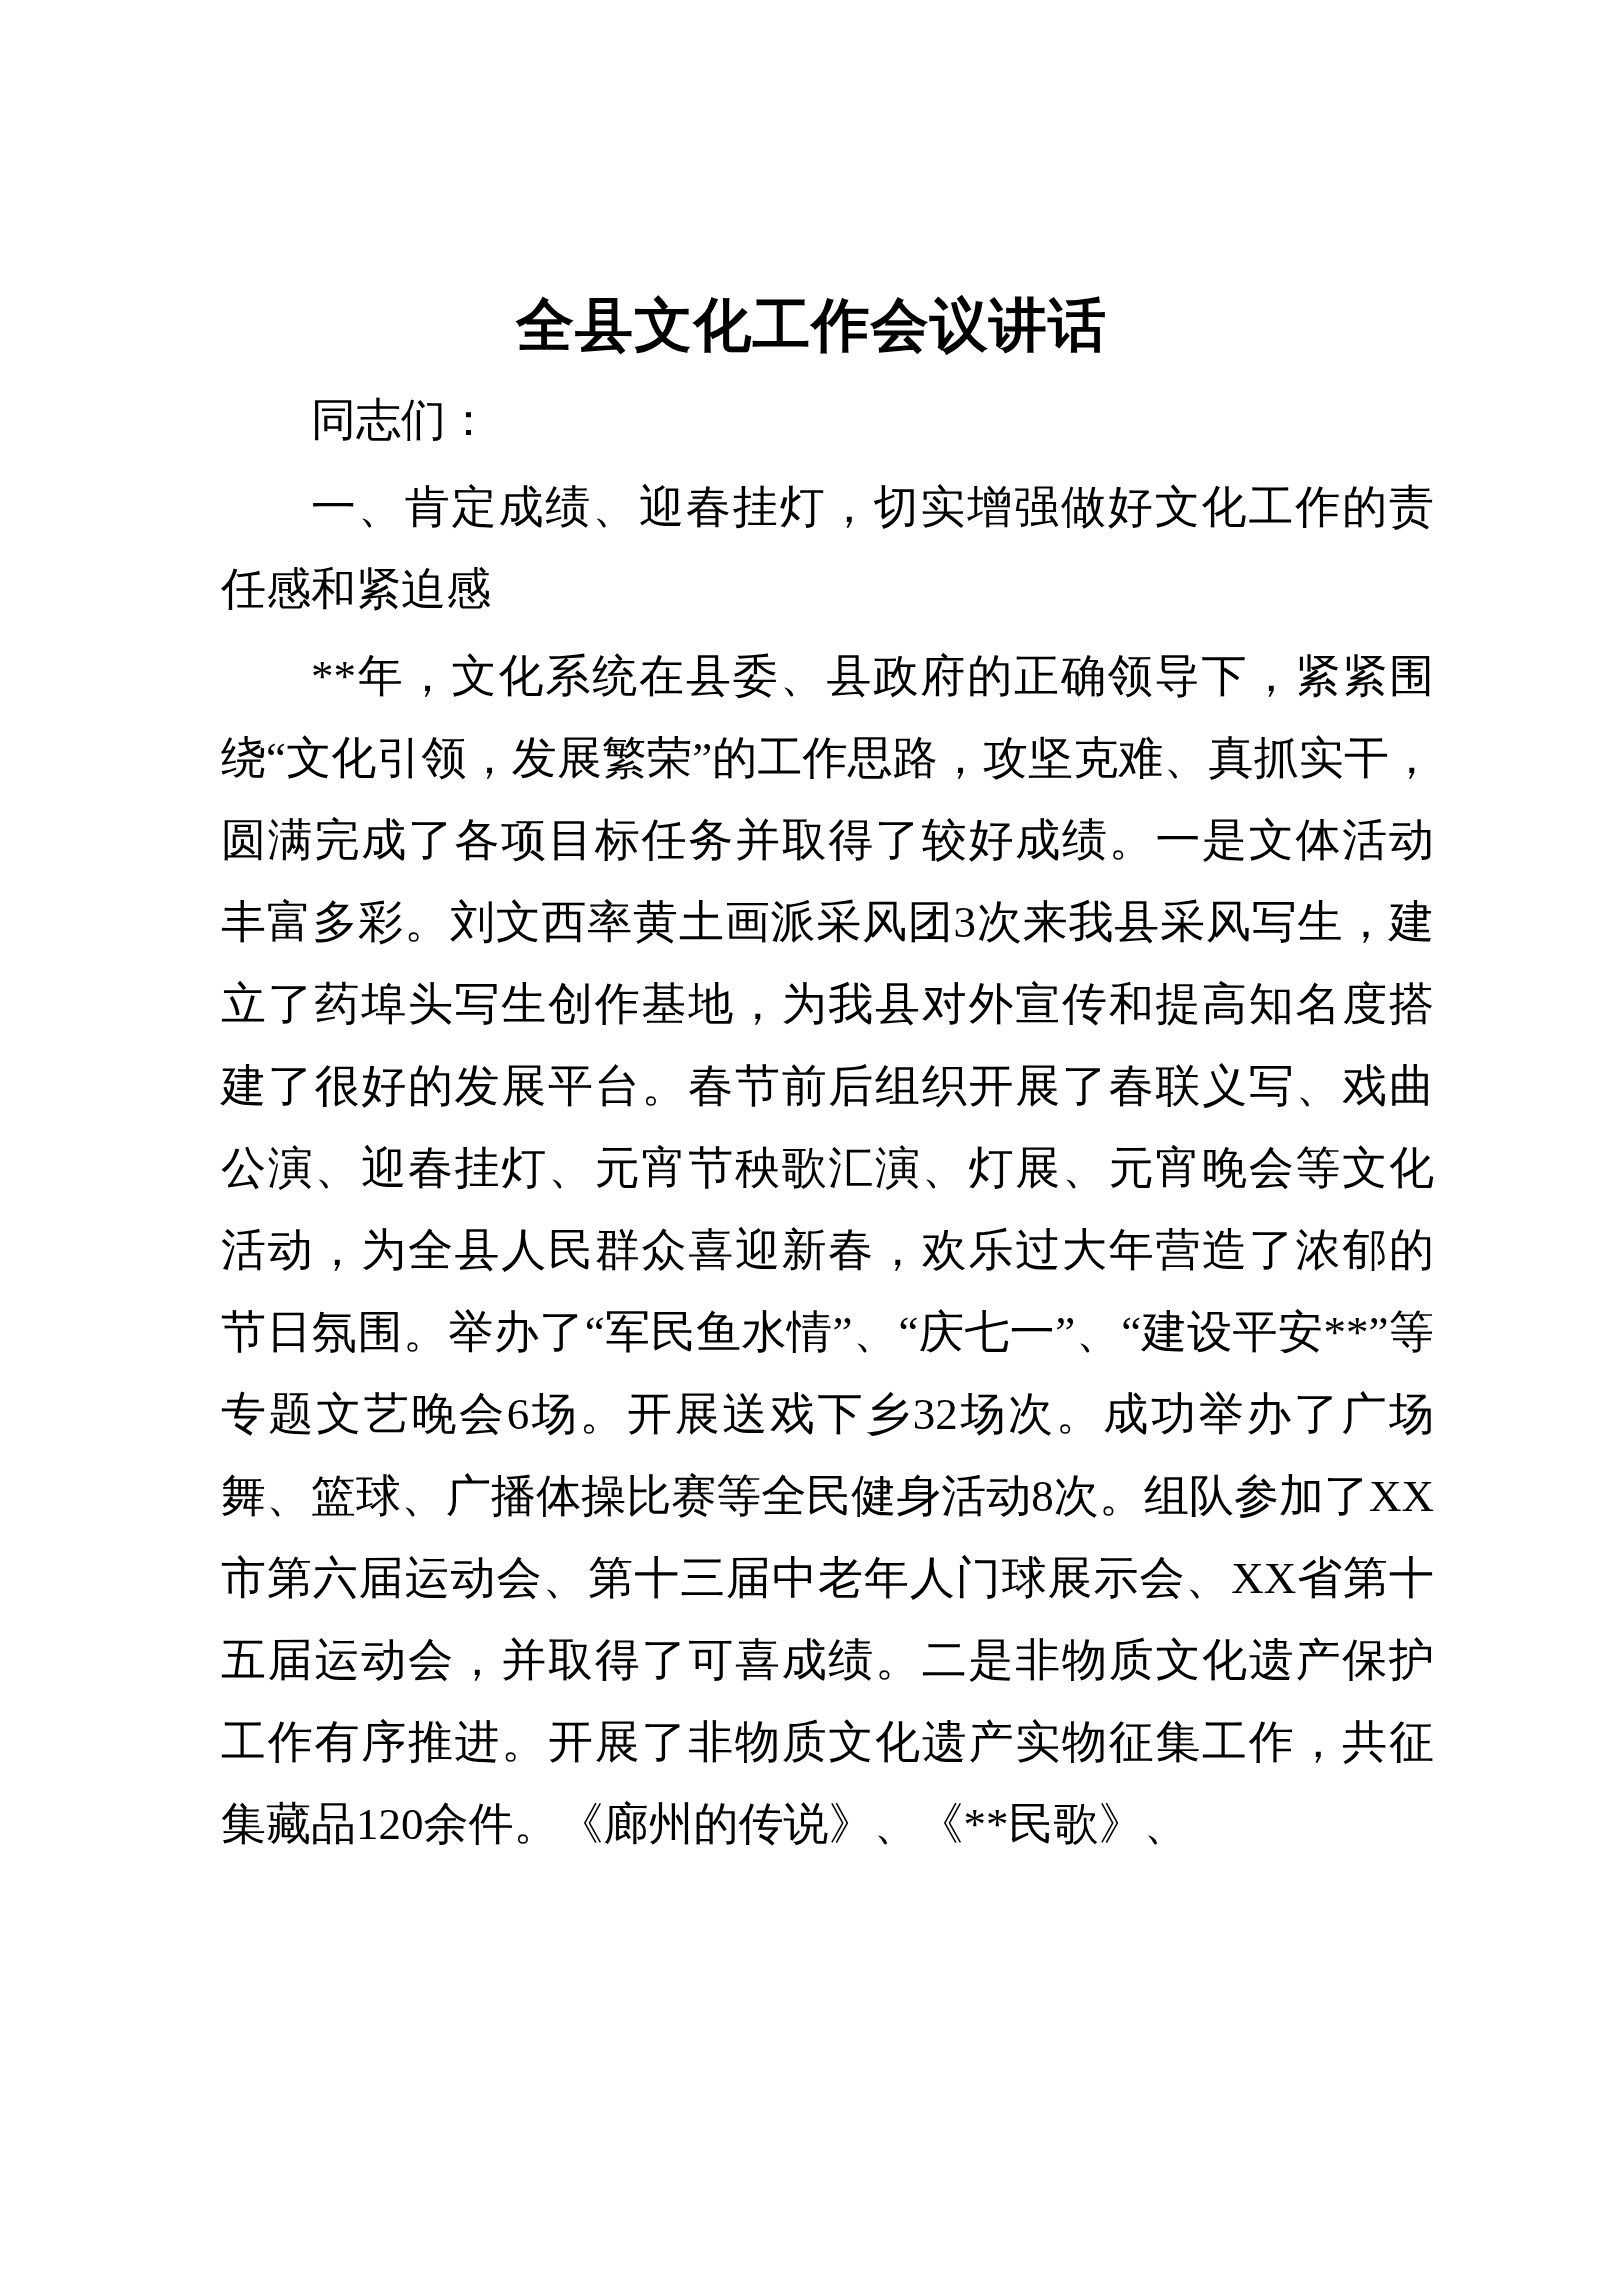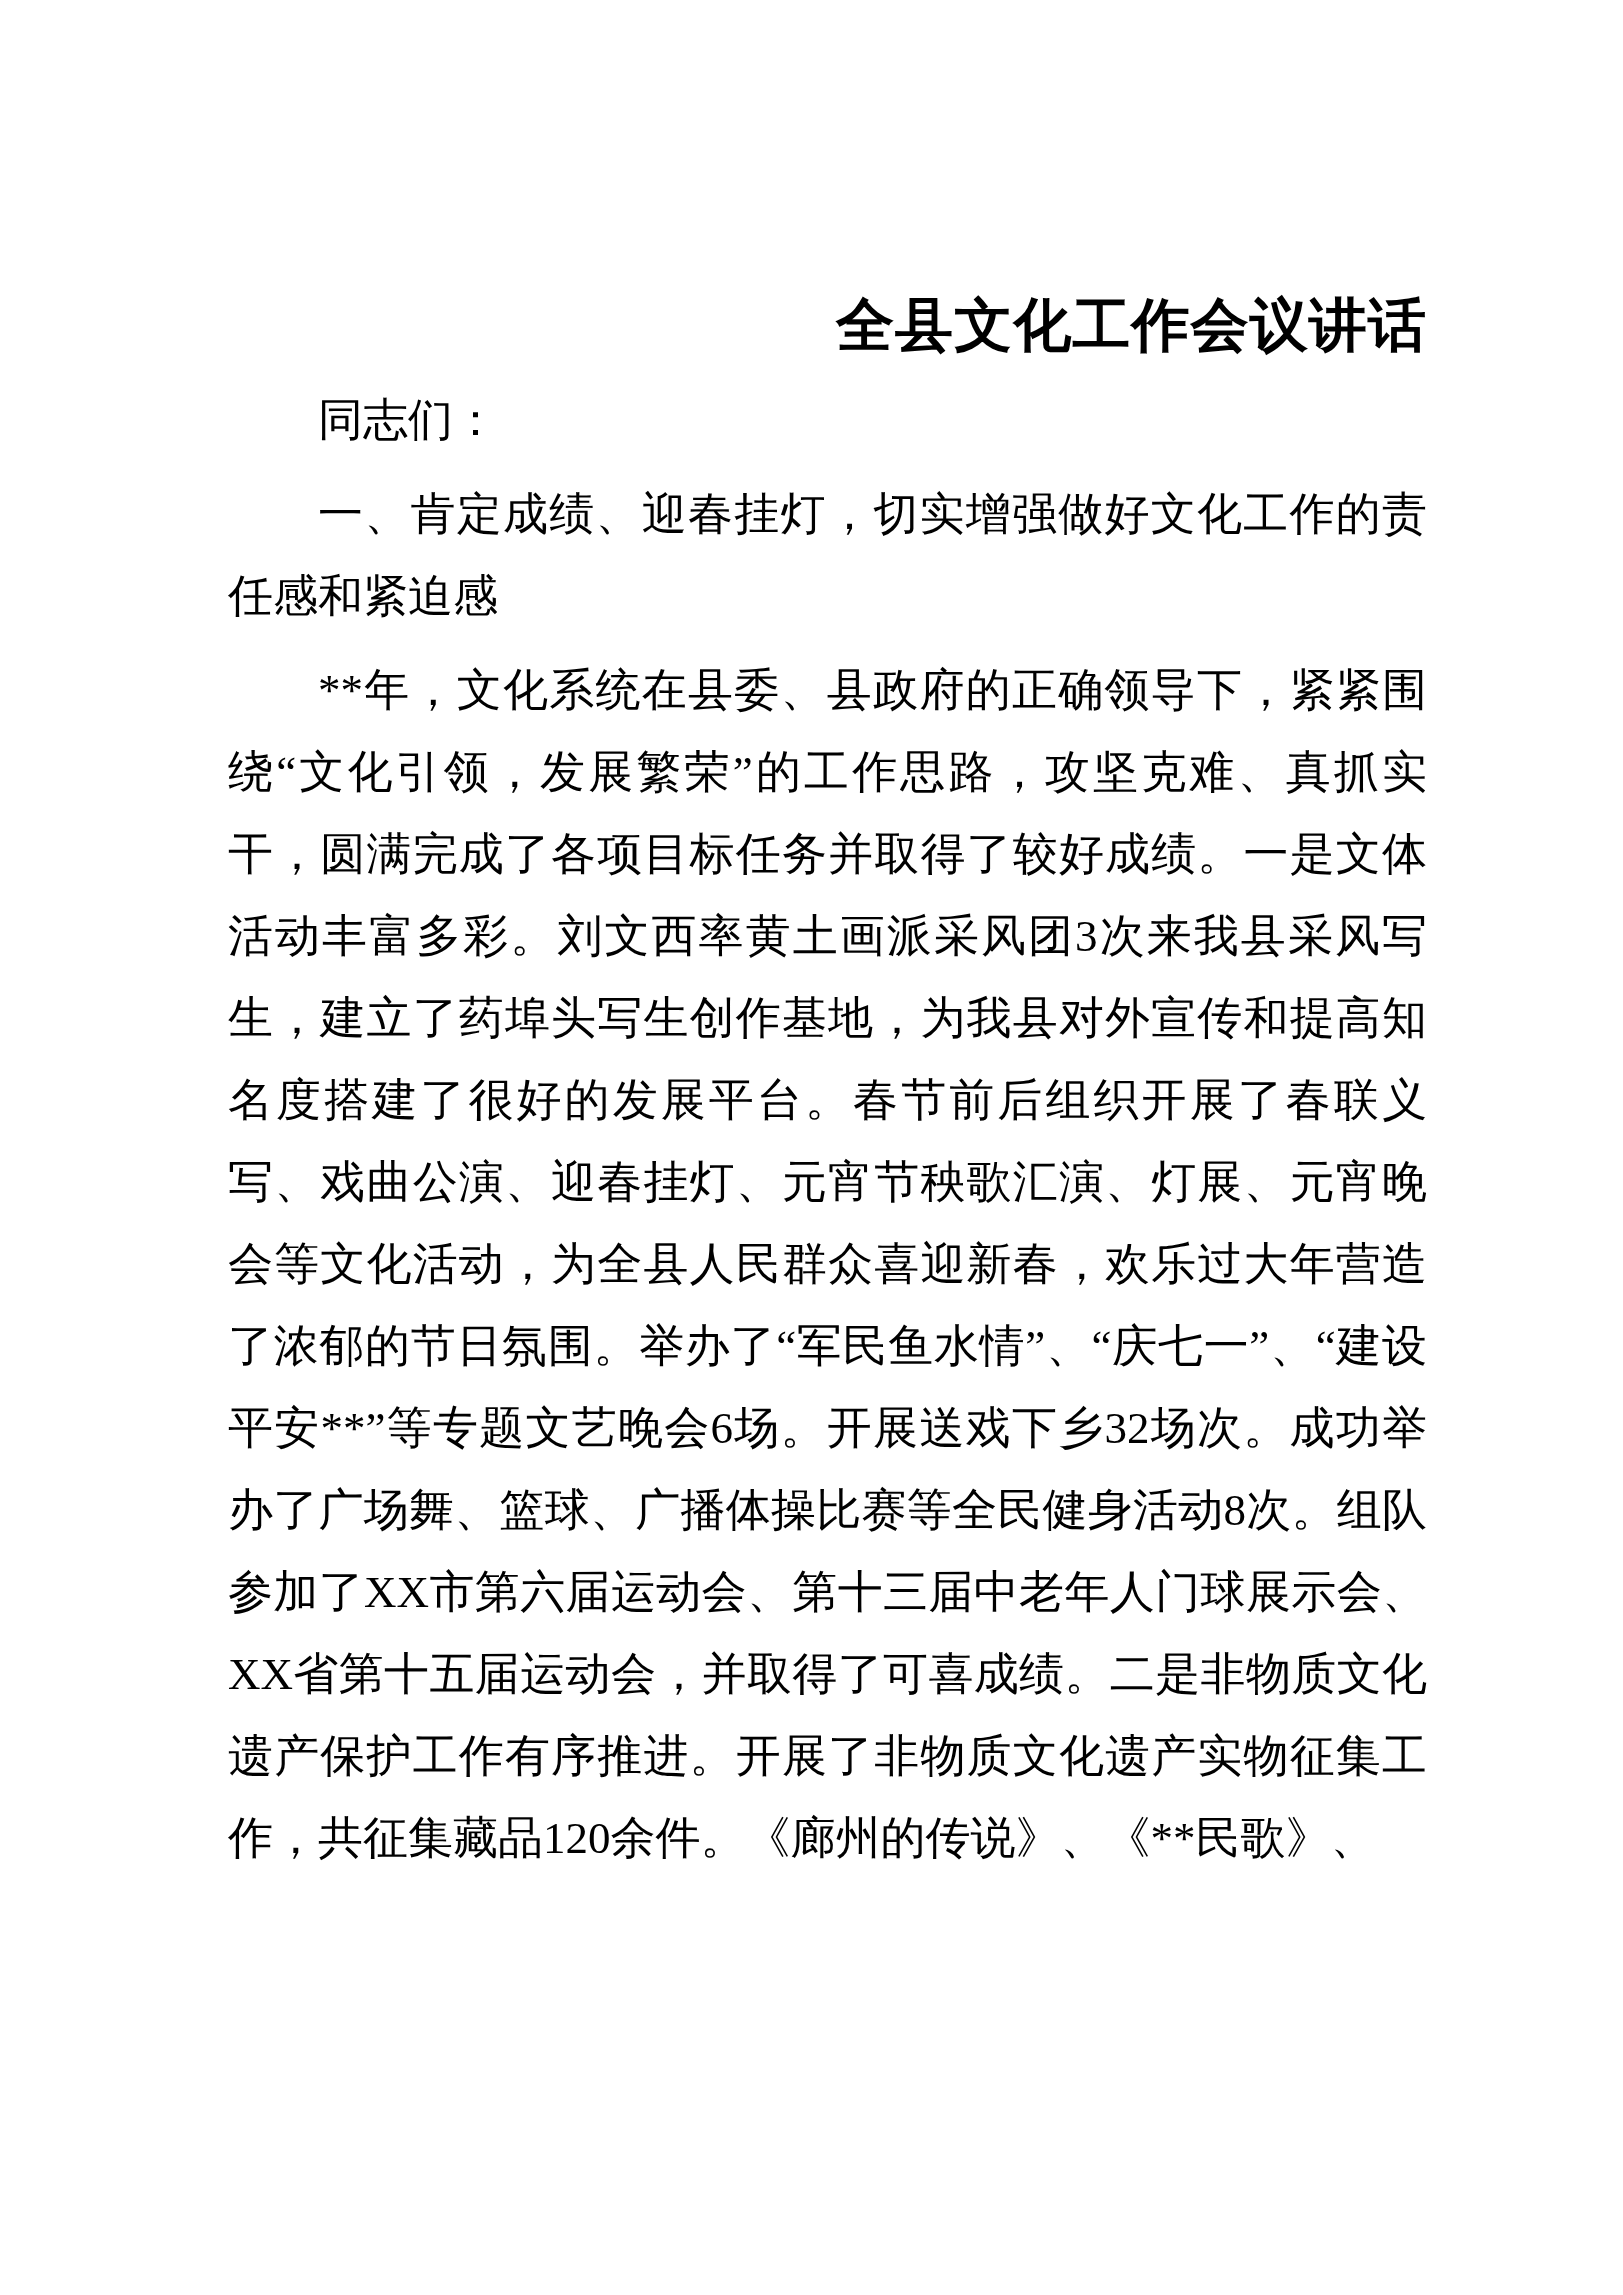--- a/index.html
+++ b/index.html
@@ -15,37 +15,37 @@
     color: #000000;
     overflow: hidden;
   }
   .page {
     width: 100%;
     height: 100%;
     position: relative;
   }
   .doc-title {
     margin: 294px 196px 0 196px;
-    text-align: right;
+    text-align: center;
     font-size: 58px;
     line-height: 63px;
     font-weight: bold;
     letter-spacing: 1.1px;
     font-family: "Liberation Serif", serif;
   }
   .doc-body {
     margin: 22px 0 0 216px;
     width: 1223px;
     font-size: 45px;
     line-height: 82px;
     text-align: justify;
     font-family: "Liberation Serif", serif;
   }
   .doc-body p {
-    margin: 12px;
+    margin: 5px;
     padding: 0;
     text-indent: 2em;
   }
 </style>
 </head>
 <body>
 
 <div class="page">
 
   <h1 class="doc-title">全县文化工作会议讲话</h1>

